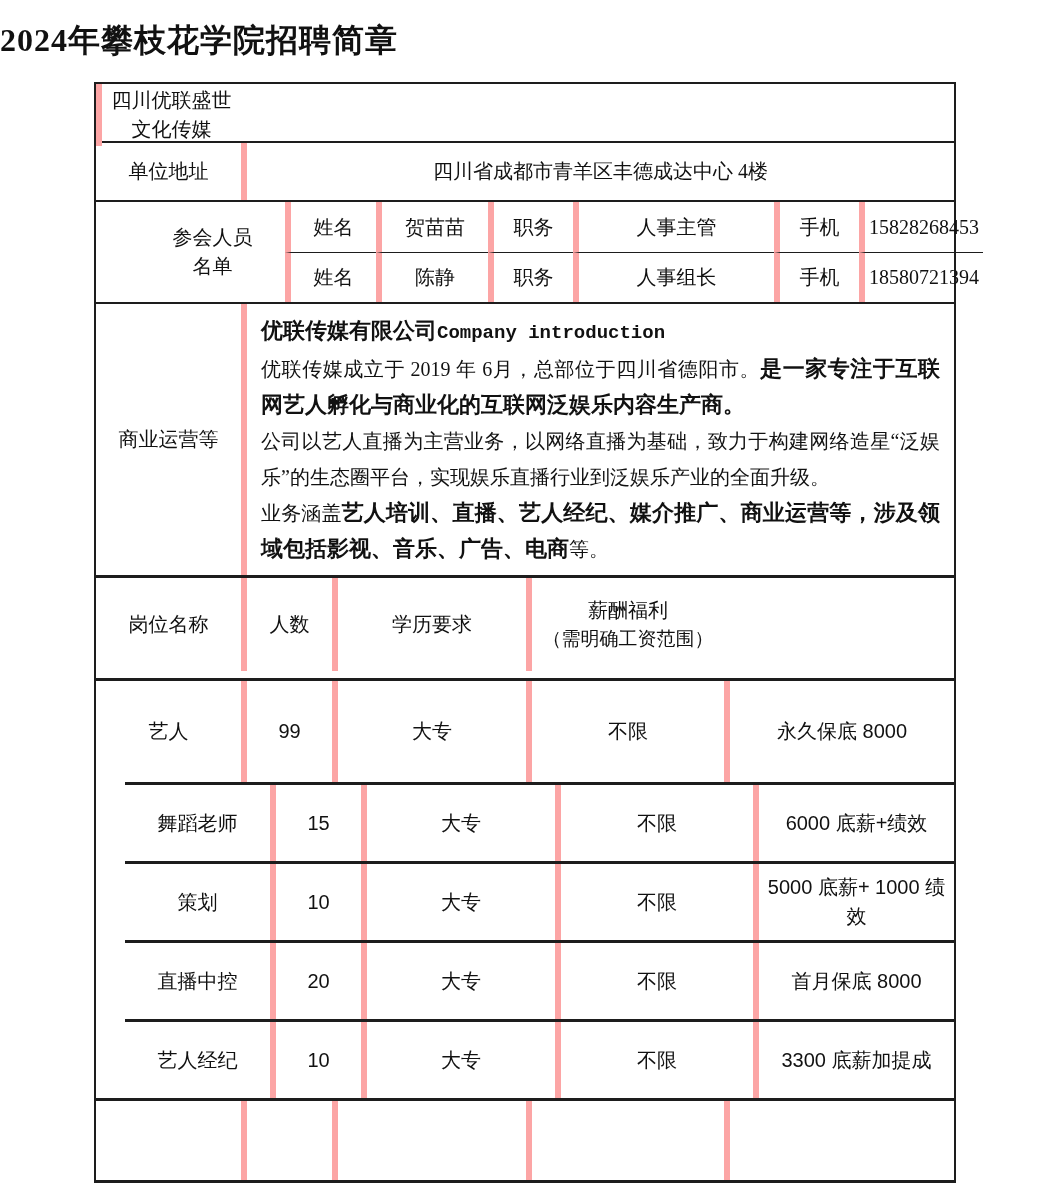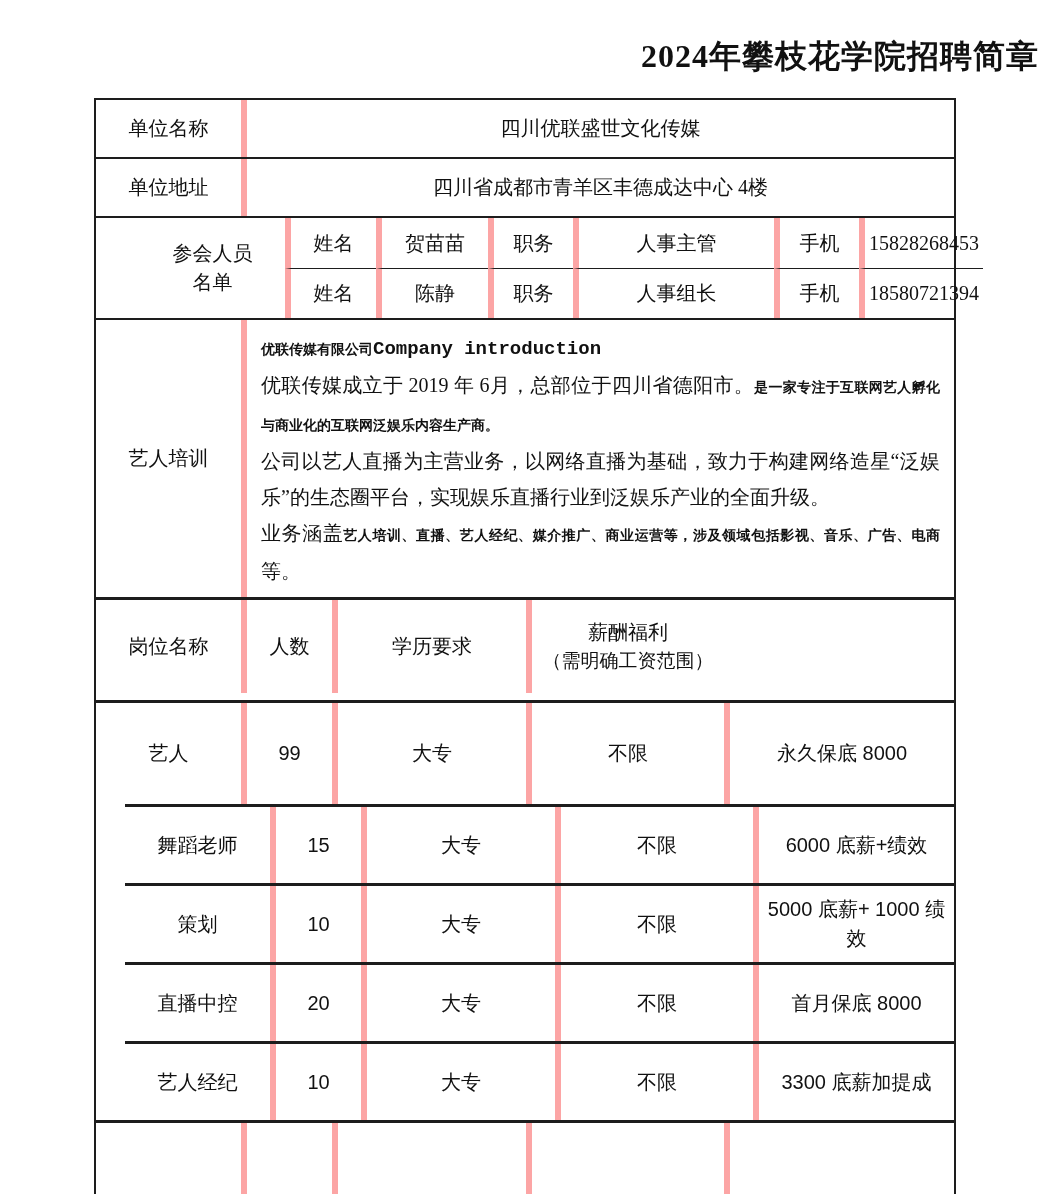--- a/index.html
+++ b/index.html
@@ -6,23 +6,23 @@
   body {
     width: 1055px; height: 1194px;
     background: #ffffff;
     font-family: "Liberation Serif", "DejaVu Serif", serif;
     color: #111;
     overflow: hidden;
   }
   .page { position: relative; width: 1055px; height: 1194px; }
 
   .doc-title {
-    margin: 16px;
+    margin: 0;
     padding-top: 19px;
-    text-align: right;
+    text-align: left;
     font-size: 32px;
     font-weight: 700;
     letter-spacing: 1px;
     font-family: "Liberation Serif", "DejaVu Serif", serif;
   }
 
   .tbl {
     position: absolute;
     left: 94px; top: 82px;
     width: 858px;
@@ -71,40 +71,39 @@
     display: block;
     text-align: justify;
     padding: 9px 14px 8px 14px;
     min-height: 237px;
     font-size: 20px;
     line-height: 36px;
   }
   .bold-sans {
     font-weight: 700;
     font-family: "Liberation Sans", "DejaVu Sans", sans-serif;
-    font-size: 14px;
+    font-size: 22px;
   }
   .bold-mono {
     font-weight: 700;
     font-family: "Liberation Mono", "DejaVu Sans Mono", monospace;
     font-size: 19px;
   }
   .salary-head-l2 { font-size: 19px; }
 </style>
 </head>
 <body>
 
 <div class="page">
 
   <h1 class="doc-title">2024年攀枝花学院招聘简章</h1>
 
   <div class="tbl">
 
     <div class="row r-unit">
-      <div class="cell">单位名称</div>
       <div class="cell bl">四川优联盛世文化传媒</div>
     </div>
 
     <div class="row r-unit">
       <div class="cell">单位地址</div>
       <div class="cell bl">四川省成都市青羊区丰德成达中心 4楼</div>
     </div>
 
     <div class="row r-part">
       <div class="cell label-span">
@@ -121,21 +120,21 @@
 
       <div class="cell bl bt">姓名</div>
       <div class="cell bl bt">陈静</div>
       <div class="cell bl bt">职务</div>
       <div class="cell bl bt">人事组长</div>
       <div class="cell bl bt">手机</div>
       <div class="cell bl bt phone">18580721394</div>
     </div>
 
     <div class="row r-intro">
-      <div class="cell">艺人培训</div>
+      <div class="cell">商业运营等</div>
       <div class="cell bl intro-cell">
         <div><span class="bold-sans">优联传媒有限公司</span><span class="bold-mono">Company introduction</span></div>
         <div><span>优联传媒成立于 2019 年 6月，总部位于四川省德阳市。</span><span class="bold-sans">是一家专注于互联网艺人孵化与商业化的互联网泛娱乐内容生产商。</span></div>
         <div>公司以艺人直播为主营业务，以网络直播为基础，致力于构建网络造星“泛娱乐”的生态圈平台，实现娱乐直播行业到泛娱乐产业的全面升级。</div>
         <div><span>业务涵盖</span><span class="bold-sans">艺人培训、直播、艺人经纪、媒介推广、商业运营等，涉及领域包括影视、音乐、广告、电商</span><span>等。</span></div>
       </div>
     </div>
 
     <div class="row r-jobs h-header sep3">
       <div class="cell">岗位名称</div>

